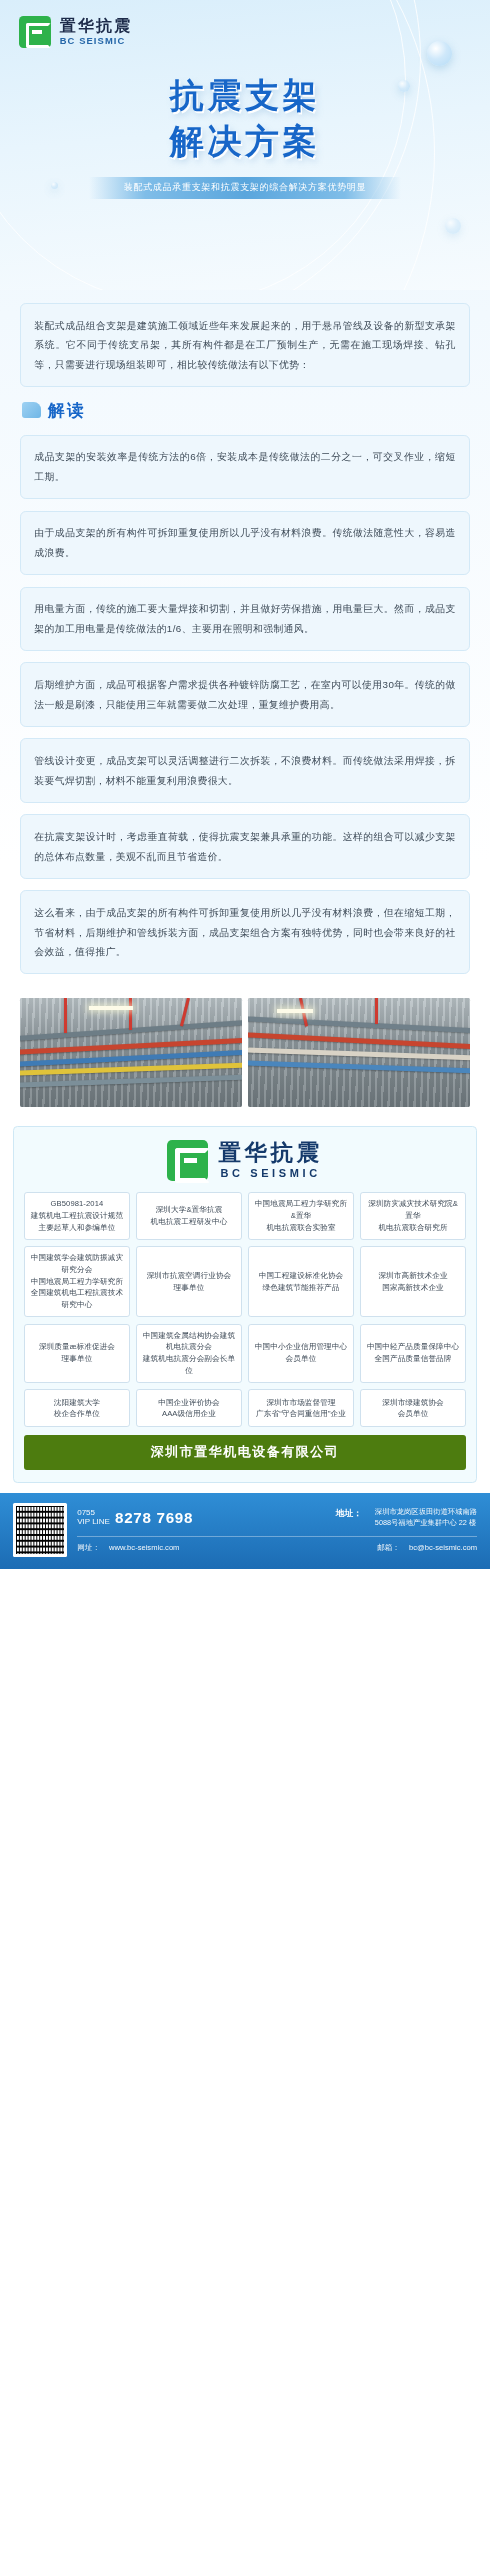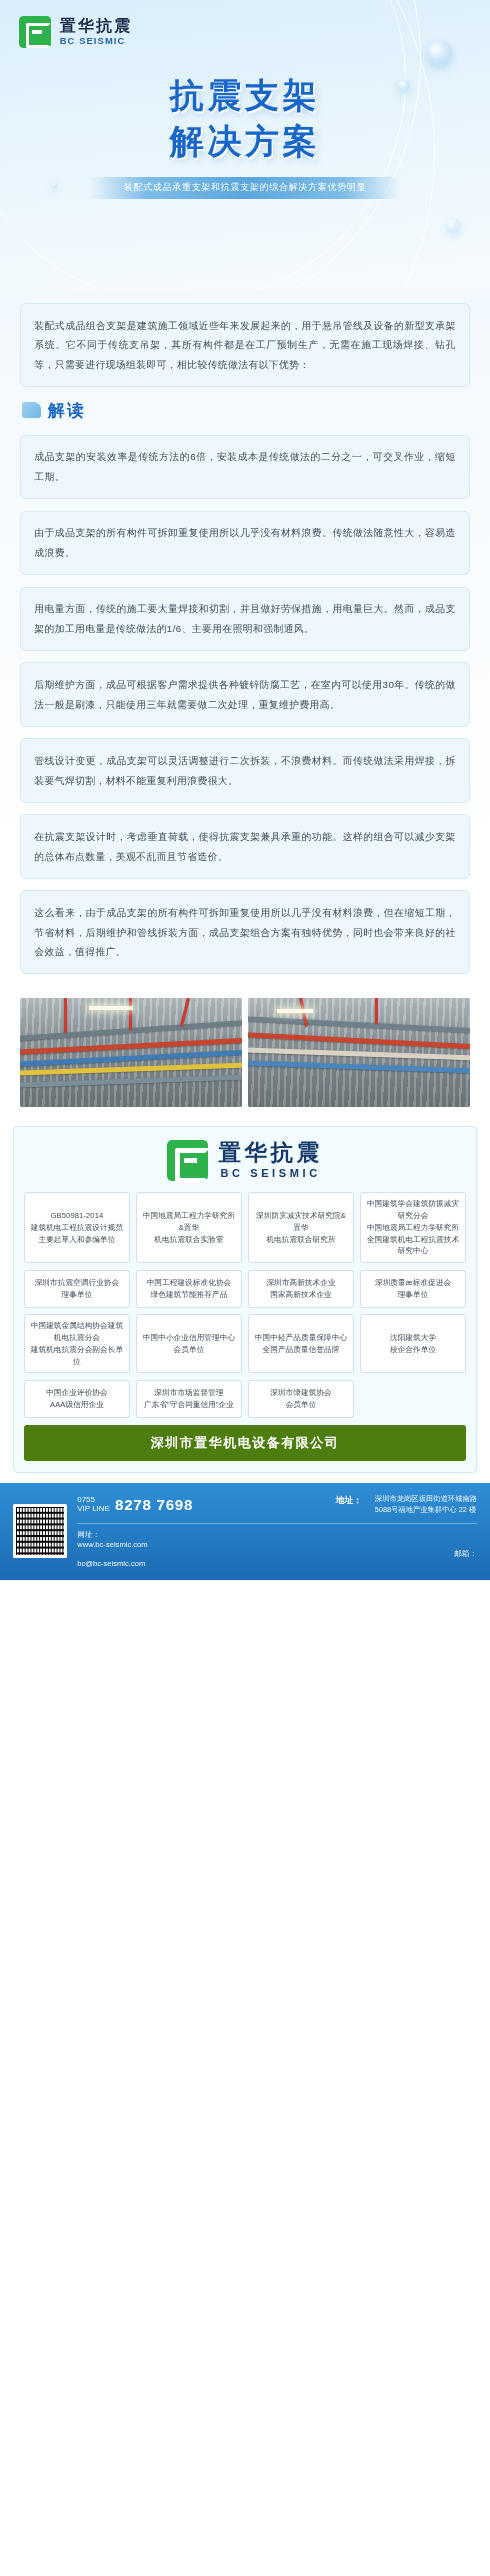--- a/index.html
+++ b/index.html
@@ -282,21 +282,21 @@
   .f-row { display: flex; align-items: flex-start; gap: 13px; font-size: 8px; line-height: 1.5; }
   .f-tel {
     display: flex; align-items: center; gap: 5.1px;
   }
   .f-tel .num {
     font-size: 15.2px; font-weight: bold; letter-spacing: 0.7px;
   }
   .f-tel .pre { font-size: 8px; line-height: 1.1; opacity: .95; }
   .f-label { white-space: nowrap; font-size: 8.7px; font-weight: bold; }
   .f-small { font-size: 7.3px; opacity: .95; line-height: 1.5; }
-  .f-line { display:flex; gap:0; font-size: 7.6px; margin-top: 5.8px; flex-direction: column; }
+  .f-line { display:flex; gap:9px; font-size: 7.6px; margin-top: 5.8px; }
   .f-line span { opacity: .95; }
   .f-divider { height:0.7px; background: rgba(255,255,255,.35); margin: 6.5px 0; }
 </style>
 </head>
 <body>
 
 <div class="page">
 
   <div class="hero">
     <div class="arc arc1"></div>
@@ -374,20 +374,24 @@
       </div>
     </div>
 
     <div class="cred-grid">
       <div class="cred-cell">
           <div class="l" style="white-space:pre-line">GB50981-2014
 建筑机电工程抗震设计规范
 主要起草人和参编单位</div>
         </div>
       <div class="cred-cell">
+          <div class="l" style="white-space:pre-line">深圳大学&amp;置华抗震
+机电抗震工程研发中心</div>
+        </div>
+      <div class="cred-cell">
           <div class="l" style="white-space:pre-line">中国地震局工程力学研究所&amp;置华
 机电抗震联合实验室</div>
         </div>
       <div class="cred-cell">
           <div class="l" style="white-space:pre-line">深圳防灾减灾技术研究院&amp;置华
 机电抗震联合研究所</div>
         </div>
       <div class="cred-cell">
           <div class="l" style="white-space:pre-line">中国建筑学会建筑防振减灾研究分会
 中国地震局工程力学研究所

